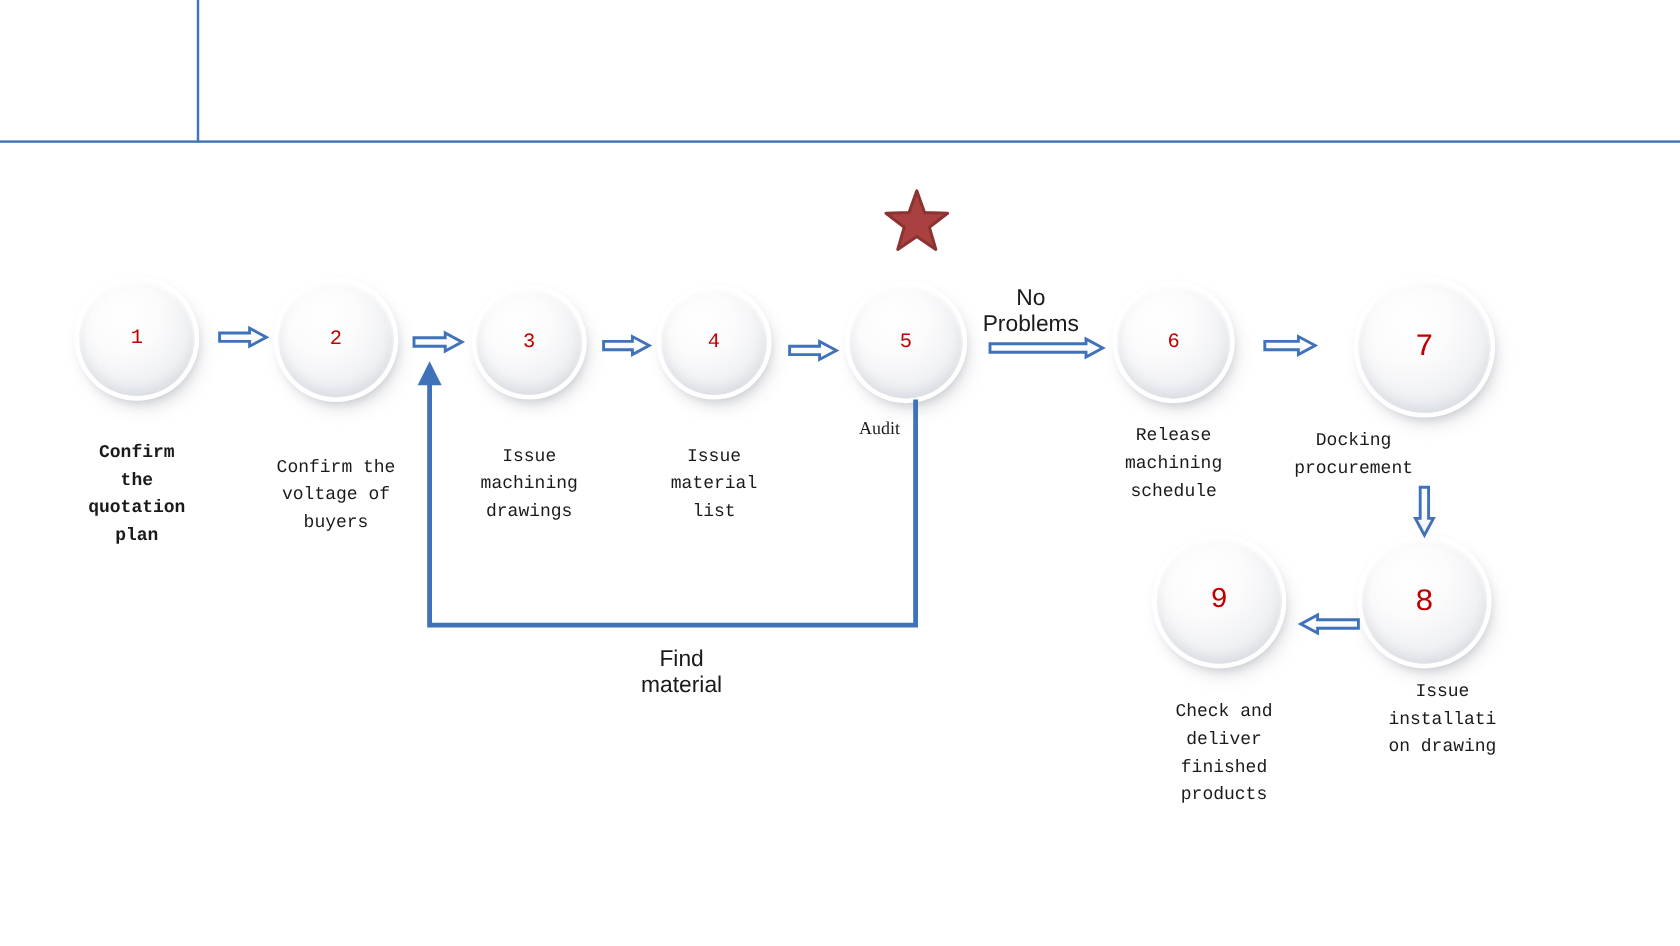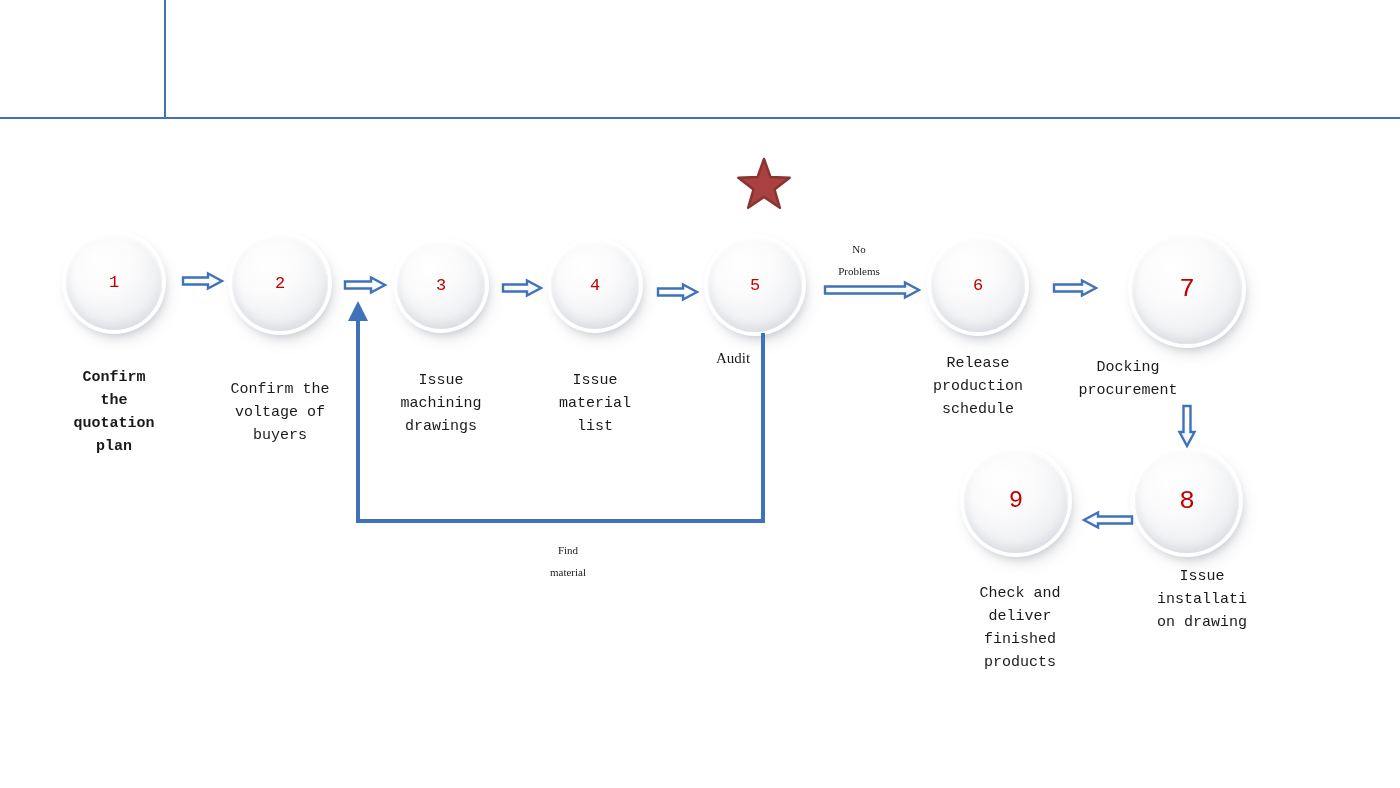--- a/index.html
+++ b/index.html
@@ -74,22 +74,22 @@
     font-family: "Liberation Mono", "DejaVu Sans Mono", monospace;
     font-size: 15px;
     line-height: 23px;
     text-align: center;
     white-space: pre-line;
     letter-spacing: 0px;
   }
   .edge-label {
     position: absolute;
     color: #1a1a1a;
-    font-family: Liberation Serif, serif;
-    font-size: 11px;
+    font-family: Liberation Sans, sans-serif;
+    font-size: 19px;
     line-height: 22px;
     text-align: center;
     white-space: pre-line;
   }
 
   
   svg.overlay {
     position: absolute;
     left: 0;
     top: 0;
@@ -134,21 +134,21 @@
 material
 list</div>
       <div class="node" style="left: 708px; top: 238px; width: 94px; height: 94px;">
         <span class="node-num" style="font-size: 17px;">5</span>
       </div>
       <div class="caption" style="width: 200px; left: 633px; top: 347px; font-family: Liberation Serif, serif;">Audit</div>
       <div class="node" style="left: 931px; top: 238px; width: 94px; height: 94px;">
         <span class="node-num" style="font-size: 17px;">6</span>
       </div>
       <div class="caption" style="width: 200px; left: 878px; top: 352px;">Release
-production
+machining
 schedule</div>
       <div class="node" style="left: 1132px; top: 234px; width: 110px; height: 110px;">
         <span class="node-num" style="font-size: 26px;">7</span>
       </div>
       <div class="caption" style="width: 200px; left: 1028px; top: 356px;">Docking
 procurement</div>
       <div class="node" style="left: 1135px; top: 449px; width: 104px; height: 104px;">
         <span class="node-num" style="font-size: 26px;">8</span>
       </div>
       <div class="caption" style="width: 200px; left: 1102px; top: 565px;">Issue

